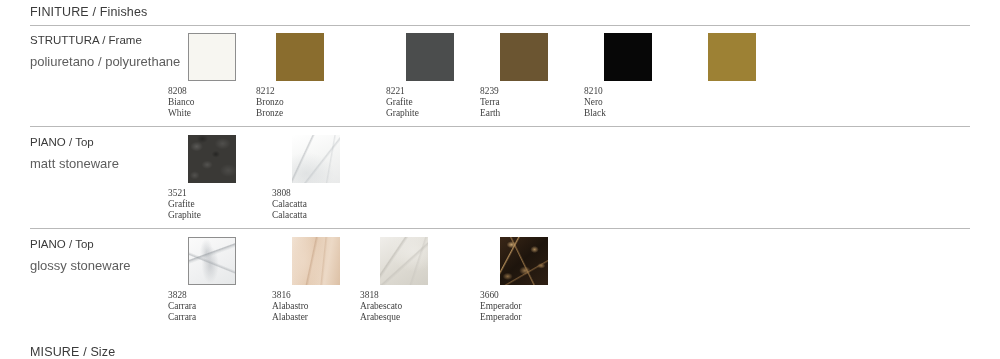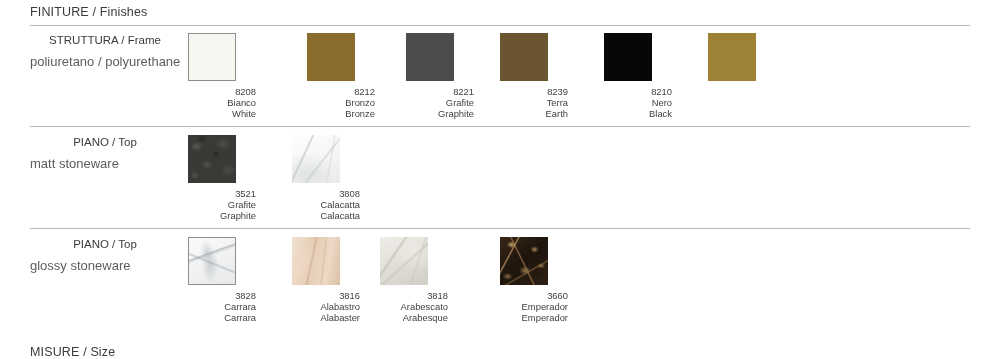--- a/index.html
+++ b/index.html
@@ -63,41 +63,41 @@
     position: absolute;
     left: 30px;
     top: 0;
     width: 150px;
   }
   .row-label .it-en {
     font-size: 11.5px;
     color: #3a3a3a;
     line-height: 14px;
     white-space: nowrap;
-    text-align: center;
   }
   .row-label .sub {
     font-size: 13px;
     color: #5d5d5d;
     line-height: 11.5px;
     margin-top: 9px;
     white-space: nowrap;
   }
 
   
   .swatches {
     position: absolute;
     left: 188px;
     top: 0;
   }
   .swatch-cell {
     position: absolute;
     top: 0;
     width: 88px;
-    text-align: right;
+    text-align: left;
+    font-family: Liberation Serif, serif;
   }
   .chip {
     width: 48px;
     height: 48px;
     margin: 0 auto;
     box-sizing: border-box;
     background-repeat: no-repeat;
     background-size: 100% 100%;
   }
   .chip.bordered {
@@ -130,21 +130,21 @@
     </div>
     <div class="swatches">
         <div class="swatch-cell" style="left: -20px;">
           <div class="chip bordered" style="background: linear-gradient(rgb(247, 246, 241), rgb(247, 246, 241));"></div>
           <div class="chip-caption">
             <span class="code">8208</span>
             <span class="it">Bianco</span>
             <span class="en">White</span>
           </div>
         </div>
-        <div class="swatch-cell" style="left: 99px;">
+        <div class="swatch-cell" style="left: 68px;">
           <div class="chip" style="background: linear-gradient(rgb(138, 109, 46), rgb(138, 109, 46));"></div>
           <div class="chip-caption">
             <span class="code">8212</span>
             <span class="it">Bronzo</span>
             <span class="en">Bronze</span>
           </div>
         </div>
         <div class="swatch-cell" style="left: 198px;">
           <div class="chip" style="background: linear-gradient(rgb(75, 77, 77), rgb(75, 77, 77));"></div>
           <div class="chip-caption">

